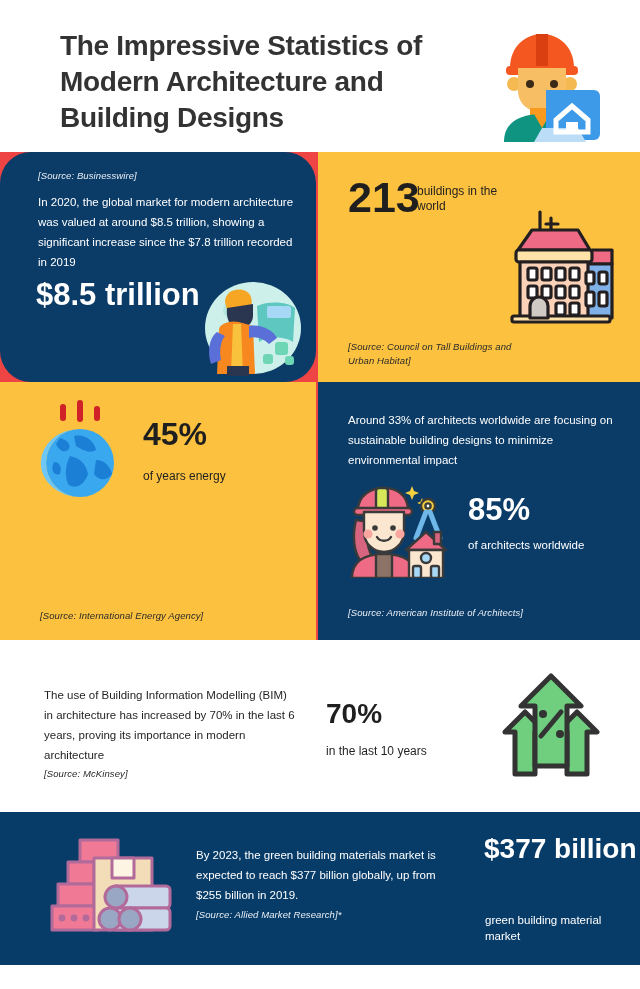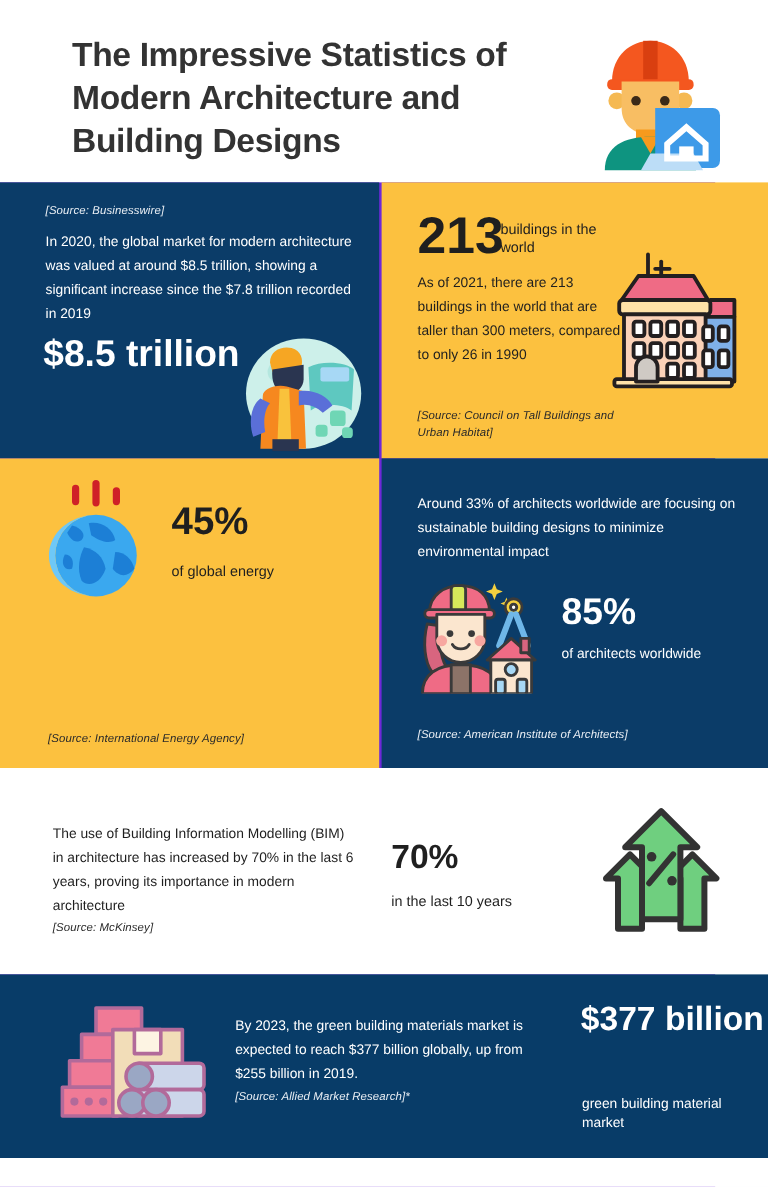--- a/index.html
+++ b/index.html
@@ -11,21 +11,21 @@
     width: 640px;
     height: 989px;
     font-family: "Liberation Sans", sans-serif;
     overflow: hidden;
     position: relative;
   }
   .page {
     width: 596px;
     height: 989px;
     position: relative;
-    background: #6d28d9;
+    background: #ef4444;
   }
 
   
   .header {
     position: absolute;
     left: 0; top: 0;
     width: 640px; height: 152px;
     background: #ffffff;
     box-sizing: border-box;
   }
@@ -48,21 +48,21 @@
   
   .panel {
     position: absolute;
     box-sizing: border-box;
   }
   .p-blue  { background: #0b3c68; }
   .p-blue2 { background: #083c68; padding-left: 12px; }
   .p-yellow{ background: #fcc13f; }
   .p-white { background: #ffffff; }
 
-  .panel-a { left: 0;   top: 152px; width: 316px; height: 230px; }
+  .panel-a { left: 0;   top: 152px; width: 316px; height: 230px; border-radius: 31px; }
   .panel-b { left: 318px; top: 152px; width: 322px; height: 230px; }
   .panel-c { left: 0;   top: 382px; width: 316px; height: 258px; padding-left: 24px; }
   .panel-d { left: 318px; top: 382px; width: 322px; height: 258px; }
   .panel-e { left: 0;   top: 640px; width: 640px; height: 172px; }
   .panel-f { left: 0;   top: 812px; width: 640px; height: 153px; }
   .panel-foot { left: 0; top: 965px; width: 640px; height: 24px; background:#ffffff; }
 
   
   .src {
     font-style: italic;
@@ -185,21 +185,20 @@
         <rect x="78" y="62" width="13" height="13" rx="3" fill="#6fd6b5"></rect>
         <rect x="66" y="74" width="10" height="10" rx="3" fill="#6fd6b5"></rect>
         <rect x="88" y="76" width="9" height="9" rx="3" fill="#6fd6b5"></rect>
       </svg>
     </div>
   </div>
 
   <div class="panel panel-b p-yellow">
     <div class="bignum b-num">213</div>
     <div class="b-numlbl">buildings in the world</div>
-    <div class="body-text t-dark b-para">As of 2021, there are 213 buildings in the world that are taller than 300 meters, compared to only 26 in 1990</div>
     <div class="src src-dark b-src">[Source: Council on Tall Buildings and Urban Habitat]</div>
     <div class="b-art">
       <svg viewBox="0 0 110 118" width="110" height="118">
         <g stroke="#231f20" stroke-width="3.2" stroke-linejoin="round" stroke-linecap="round">
 
           <line x1="34" y1="4" x2="34" y2="26" fill="none"></line>
           <line x1="45" y1="10" x2="45" y2="26" fill="none"></line>
           <line x1="40" y1="16" x2="52" y2="16" fill="none"></line>
 
           <path d="M74 56 L86 42 L106 42 L106 56 Z" fill="#ef6b85"></path>
@@ -241,21 +240,21 @@
         <circle cx="50" cy="63" r="34" fill="#3aa8ef"></circle>
         <path d="M50 29 a34 34 0 0 0 0 68 a30 26 0 0 1 0 -68 Z" fill="#6ec8f7"></path>
         <path d="M30 38 C38 40 42 46 38 50 C32 54 28 48 26 44 Z" fill="#1c7fd6"></path>
         <path d="M44 36 C54 34 64 40 66 50 C60 54 52 50 46 46 Z" fill="#1c7fd6"></path>
         <path d="M40 56 C50 58 56 64 58 74 C54 86 44 90 38 84 C34 74 36 64 40 56 Z" fill="#1c7fd6"></path>
         <path d="M66 60 C74 60 80 66 82 74 C76 82 68 80 64 74 Z" fill="#1c7fd6"></path>
         <path d="M24 62 C30 62 32 68 30 74 C24 76 20 70 24 62 Z" fill="#1c7fd6"></path>
       </svg>
     </div>
     <div class="bignum c-num">45%</div>
-    <div class="c-sub">of global energy</div>
+    <div class="c-sub">of years energy</div>
     <div class="src src-dark c-src">[Source: International Energy Agency]</div>
   </div>
 
   <div class="panel panel-d p-blue">
     <div class="body-text t-light d-para">Around 33% of architects worldwide are focusing on sustainable building designs to minimize environmental impact</div>
     <div class="d-art">
       <svg viewBox="0 0 108 98" width="108" height="98">
         <g stroke="#3a3a3a" stroke-width="2.4" stroke-linejoin="round" stroke-linecap="round">
 
           <path d="M66 6 l2 5 5 2 -5 2 -2 5 -2 -5 -5 -2 5 -2 Z" fill="#f4d03f" stroke="none"></path>

